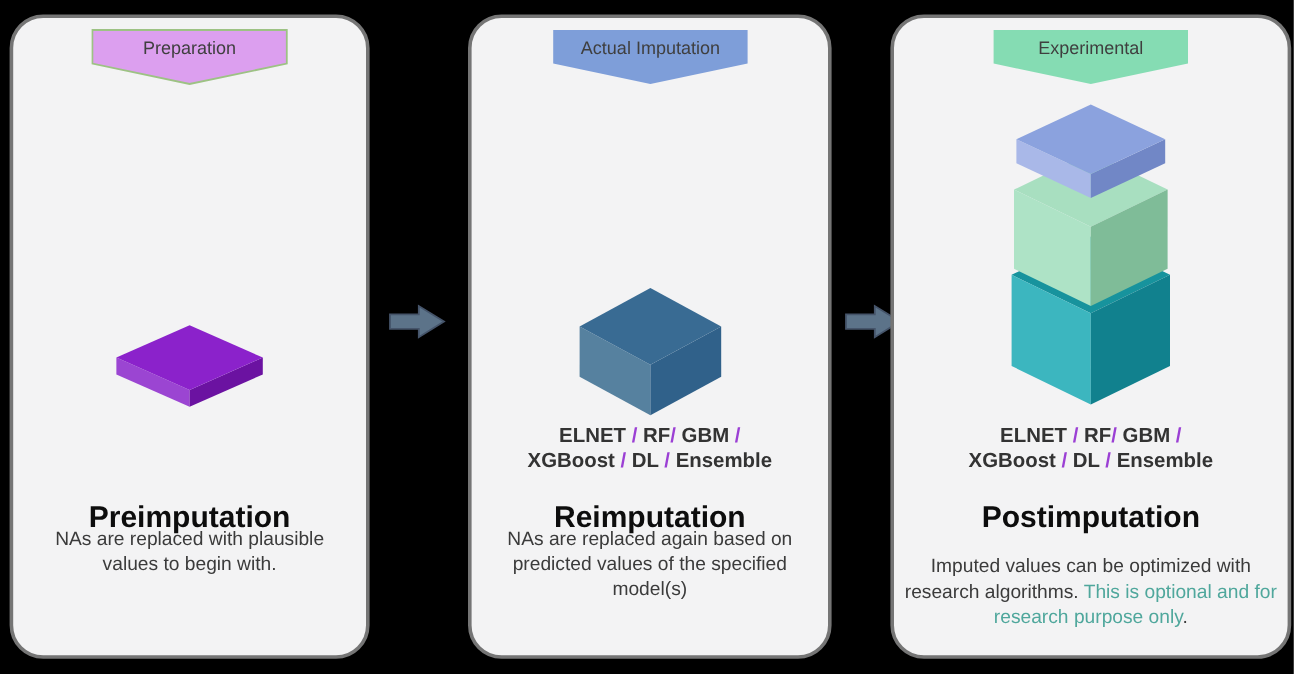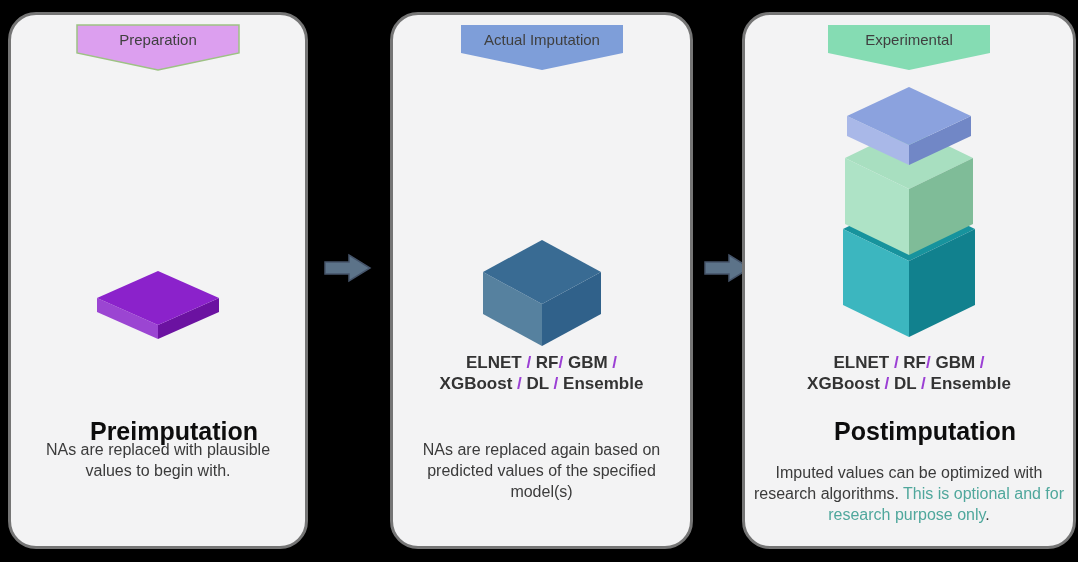--- a/index.html
+++ b/index.html
@@ -47,21 +47,20 @@
   }
   .models-one { top: 330px; }
   .models-two { top: 337px; font-weight: bold; }
   .slash { color: var(--slash, #9b3fd4); }
 
   .panel-title {
     position: absolute; top: 402px; left: 0; width: 100%;
     margin: 0; text-align: center;
     font-size: 25px; font-weight: bold;
     color: var(--heading, #0d0d0d);
-    padding-left: 16px;
   }
   .panel-desc {
     position: absolute; top: 424px; left: 0; width: 100%;
     margin: 0; padding: 0 10px; box-sizing: border-box;
     text-align: center;
     font-size: 16px; line-height: 21px;
     color: var(--body-text, #3b3b3b);
   }
   .card3 .panel-desc { top: 447px; padding: 0 6px; }
   .highlight { color: var(--highlight, #4fa79c); font-weight: normal; }
@@ -104,20 +103,21 @@
     </svg>
 
     <svg class="graphic g-cube" width="160" height="125" viewBox="0 0 160 125">
       <polygon points="21,36 80,68 80,110 21,78" fill="#56819f"></polygon>
       <polygon points="139,36 80,68 80,110 139,78" fill="#30618a"></polygon>
       <polygon points="80,4 21,36 80,68 139,36" fill="#396b93"></polygon>
     </svg>
 
     <div class="models models-two"><span>ELNET <span class="slash">/</span> RF<span class="slash">/</span> GBM <span class="slash">/</span></span><br><span>XGBoost <span class="slash">/</span> DL <span class="slash">/</span> Ensemble</span></div>
 
+    <h2 class="panel-title">Reimputation</h2>
 
     <p class="panel-desc">NAs are replaced again based on predicted values of the specified model(s)</p>
   </section>
 
   <svg class="arrow arrow2" width="50" height="32" viewBox="0 0 50 32">
     <polygon points="2,10 26,10 26,3 47,16 26,29 26,22 2,22" stroke-width="1.5" fill="#5c7389" stroke="#45546a"></polygon>
   </svg>
 
   <section class="card card3">
     <svg class="banner" viewBox="0 0 164 47">

